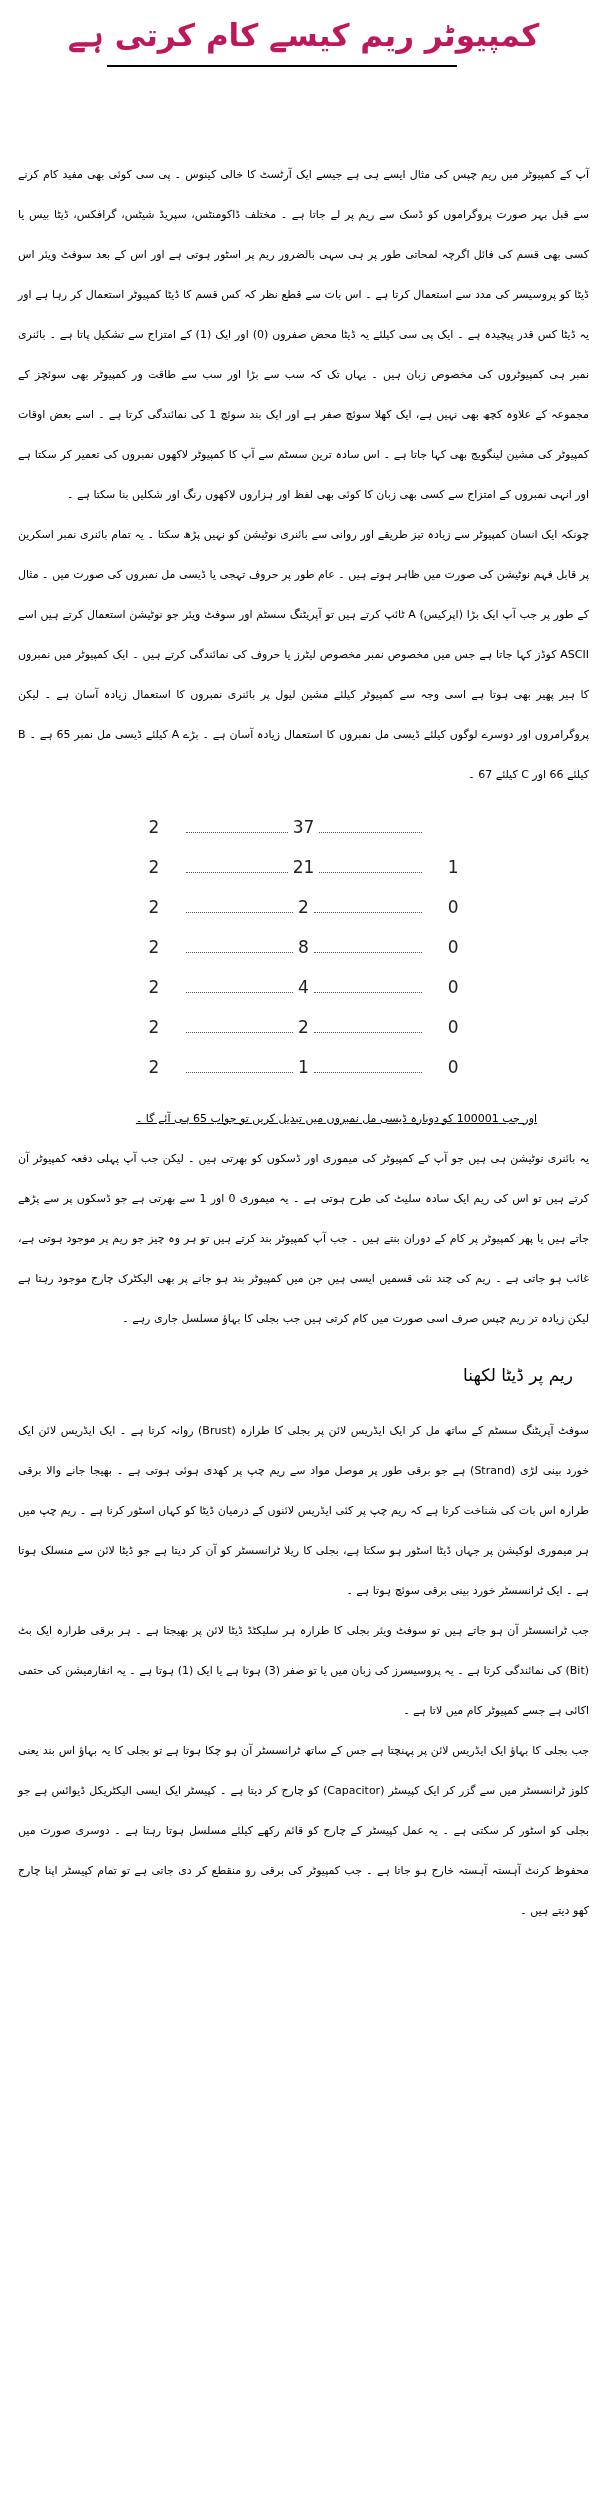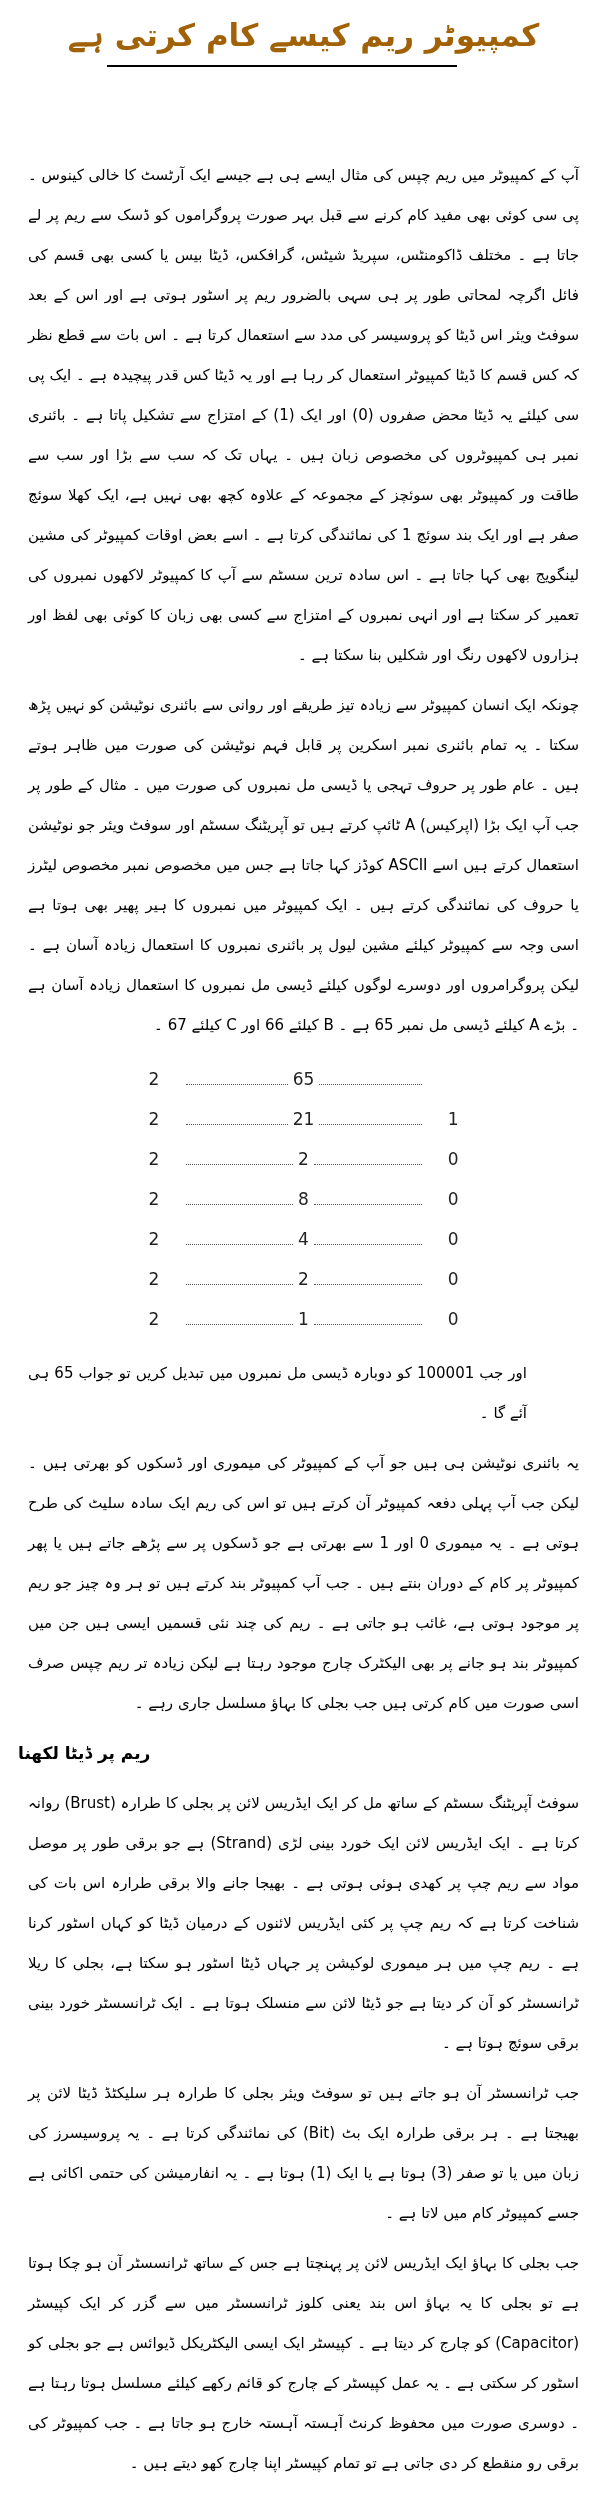--- a/index.html
+++ b/index.html
@@ -1,48 +1,48 @@
 <!DOCTYPE html>
 <html lang="ur"><head>
 <meta charset="utf-8">
 <style>
   html, body { margin: 0; padding: 0; background: #ffffff; }
   body { width: 607px; font-family: "DejaVu Sans", sans-serif; color: #000; }
   .page { width: 607px; min-height: 2506px; box-sizing: border-box; padding: 10px 18px 24px 18px; }
 
   .title-wrap { direction: rtl; text-align: center; margin-top: 2px; }
   .doc-title {
-    color: #a16207;
+    color: #be185d;
     font-size: 31px;
     font-weight: bold;
     line-height: 1.5;
     letter-spacing: 1px;
   }
   .title-rule {
     width: 350px; height: 0;
     border-bottom: 2px solid #000;
     margin: 6px auto 0 auto;
     position: relative; left: -22px;
   }
 
   .body-text { direction: rtl; margin-top: 88px; }
   .para {
-    font-size: 15px;
+    font-size: 11px;
     line-height: 40px;
     text-align: justify;
-    margin: 10px;
+    margin: 0;
   }
-  .para.indent-line { padding-right: 52px; }
+  .para.indent-line { padding-right: 52px; text-decoration: underline; }
 
   .sub-heading {
     font-size: 17px;
-    font-weight: bold;
+    font-weight: normal;
     line-height: 40px;
-    margin: 0;
-    text-align: left;
+    margin: 16px;
+    text-align: right;
   }
 
   .bin-table { direction: ltr; width: 310px; margin: 8px auto 8px auto; padding: 4px 0; }
   .bin-row { display: flex; align-items: center; height: 40px; font-size: 17px; color: #222; }
   .bin-div { width: 34px; text-align: left; }
   .dot-leader { flex: 1; border-bottom: 1px dotted #555; height: 0.65em; margin: 0 3px; }
   .bin-q { padding: 0 2px; white-space: nowrap; }
   .bin-rem { width: 34px; text-align: right; }
 </style>
 </head>
@@ -59,21 +59,21 @@
 
     <p class="para">آپ کے کمپیوٹر میں ریم چپس کی مثال ایسے ہی ہے جیسے ایک آرٹسٹ کا خالی کینوس ۔ پی سی کوئی بھی مفید کام کرنے سے قبل بہر صورت پروگراموں کو ڈسک سے ریم پر لے جاتا ہے ۔ مختلف ڈاکومنٹس، سپریڈ شیٹس، گرافکس، ڈیٹا بیس یا کسی بھی قسم کی فائل اگرچہ لمحاتی طور پر ہی سہی بالضرور ریم پر اسٹور ہوتی ہے اور اس کے بعد سوفٹ ویئر اس ڈیٹا کو پروسیسر کی مدد سے استعمال کرتا ہے ۔ اس بات سے قطع نظر کہ کس قسم کا ڈیٹا کمپیوٹر استعمال کر رہا ہے اور یہ ڈیٹا کس قدر پیچیدہ ہے ۔ ایک پی سی کیلئے یہ ڈیٹا محض صفروں (0) اور ایک (1) کے امتزاج سے تشکیل پاتا ہے ۔ بائنری نمبر ہی کمپیوٹروں کی مخصوص زبان ہیں ۔ یہاں تک کہ سب سے بڑا اور سب سے طاقت ور کمپیوٹر بھی سوئچز کے مجموعہ کے علاوہ کچھ بھی نہیں ہے، ایک کھلا سوئچ صفر ہے اور ایک بند سوئچ 1 کی نمائندگی کرتا ہے ۔ اسے بعض اوقات کمپیوٹر کی مشین لینگویج بھی کہا جاتا ہے ۔ اس سادہ ترین سسٹم سے آپ کا کمپیوٹر لاکھوں نمبروں کی تعمیر کر سکتا ہے اور انہی نمبروں کے امتزاج سے کسی بھی زبان کا کوئی بھی لفظ اور ہزاروں لاکھوں رنگ اور شکلیں بنا سکتا ہے ۔</p>
 
     <p class="para">چونکہ ایک انسان کمپیوٹر سے زیادہ تیز طریقے اور روانی سے بائنری نوٹیشن کو نہیں پڑھ سکتا ۔ یہ تمام بائنری نمبر اسکرین پر قابل فہم نوٹیشن کی صورت میں ظاہر ہوتے ہیں ۔ عام طور پر حروف تہجی یا ڈیسی مل نمبروں کی صورت میں ۔ مثال کے طور پر جب آپ ایک بڑا (اپرکیس) A ٹائپ کرتے ہیں تو آپریٹنگ سسٹم اور سوفٹ ویئر جو نوٹیشن استعمال کرتے ہیں اسے ASCII کوڈز کہا جاتا ہے جس میں مخصوص نمبر مخصوص لیٹرز یا حروف کی نمائندگی کرتے ہیں ۔ ایک کمپیوٹر میں نمبروں کا ہیر پھیر بھی ہوتا ہے اسی وجہ سے کمپیوٹر کیلئے مشین لیول پر بائنری نمبروں کا استعمال زیادہ آسان ہے ۔ لیکن پروگرامروں اور دوسرے لوگوں کیلئے ڈیسی مل نمبروں کا استعمال زیادہ آسان ہے ۔ بڑے A کیلئے ڈیسی مل نمبر 65 ہے ۔ B کیلئے 66 اور C کیلئے 67 ۔</p>
 
 
     <div class="bin-table">
       <div class="bin-row">
         <span class="bin-div">2</span>
         <span class="dot-leader"></span>
-        <span class="bin-q">65</span>
+        <span class="bin-q">37</span>
         <span class="dot-leader"></span>
         <span class="bin-rem"></span>
       </div>
       <div class="bin-row">
         <span class="bin-div">2</span>
         <span class="dot-leader"></span>
         <span class="bin-q">21</span>
         <span class="dot-leader"></span>
         <span class="bin-rem">1</span>
       </div>

